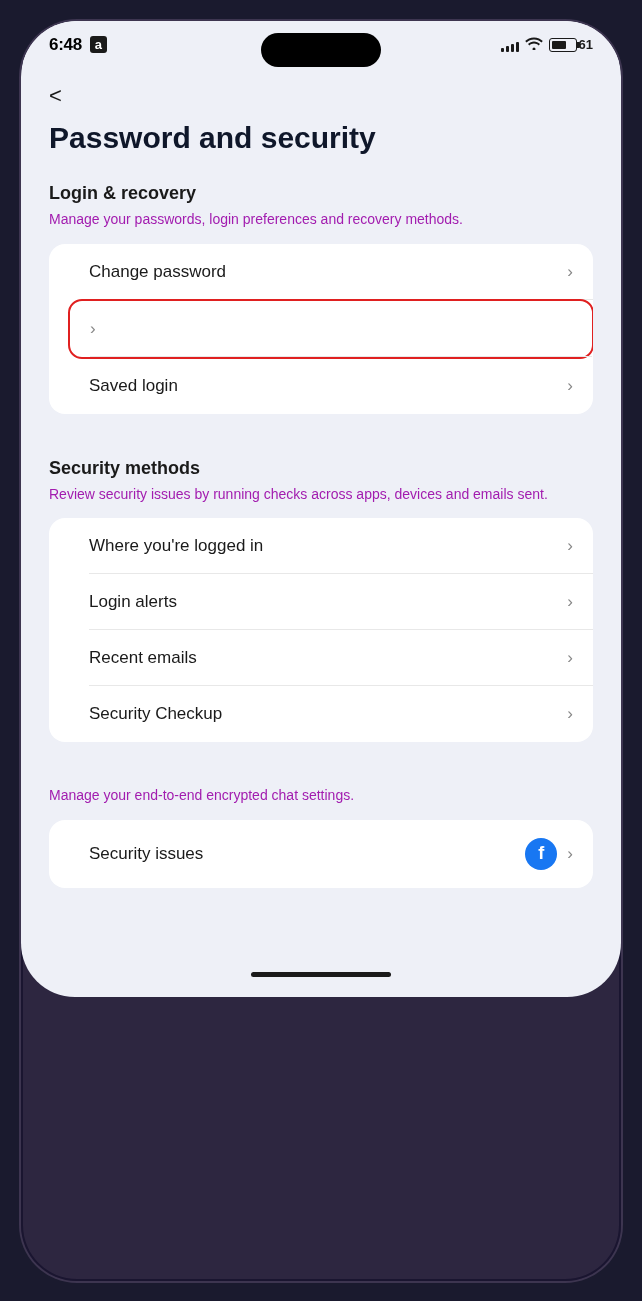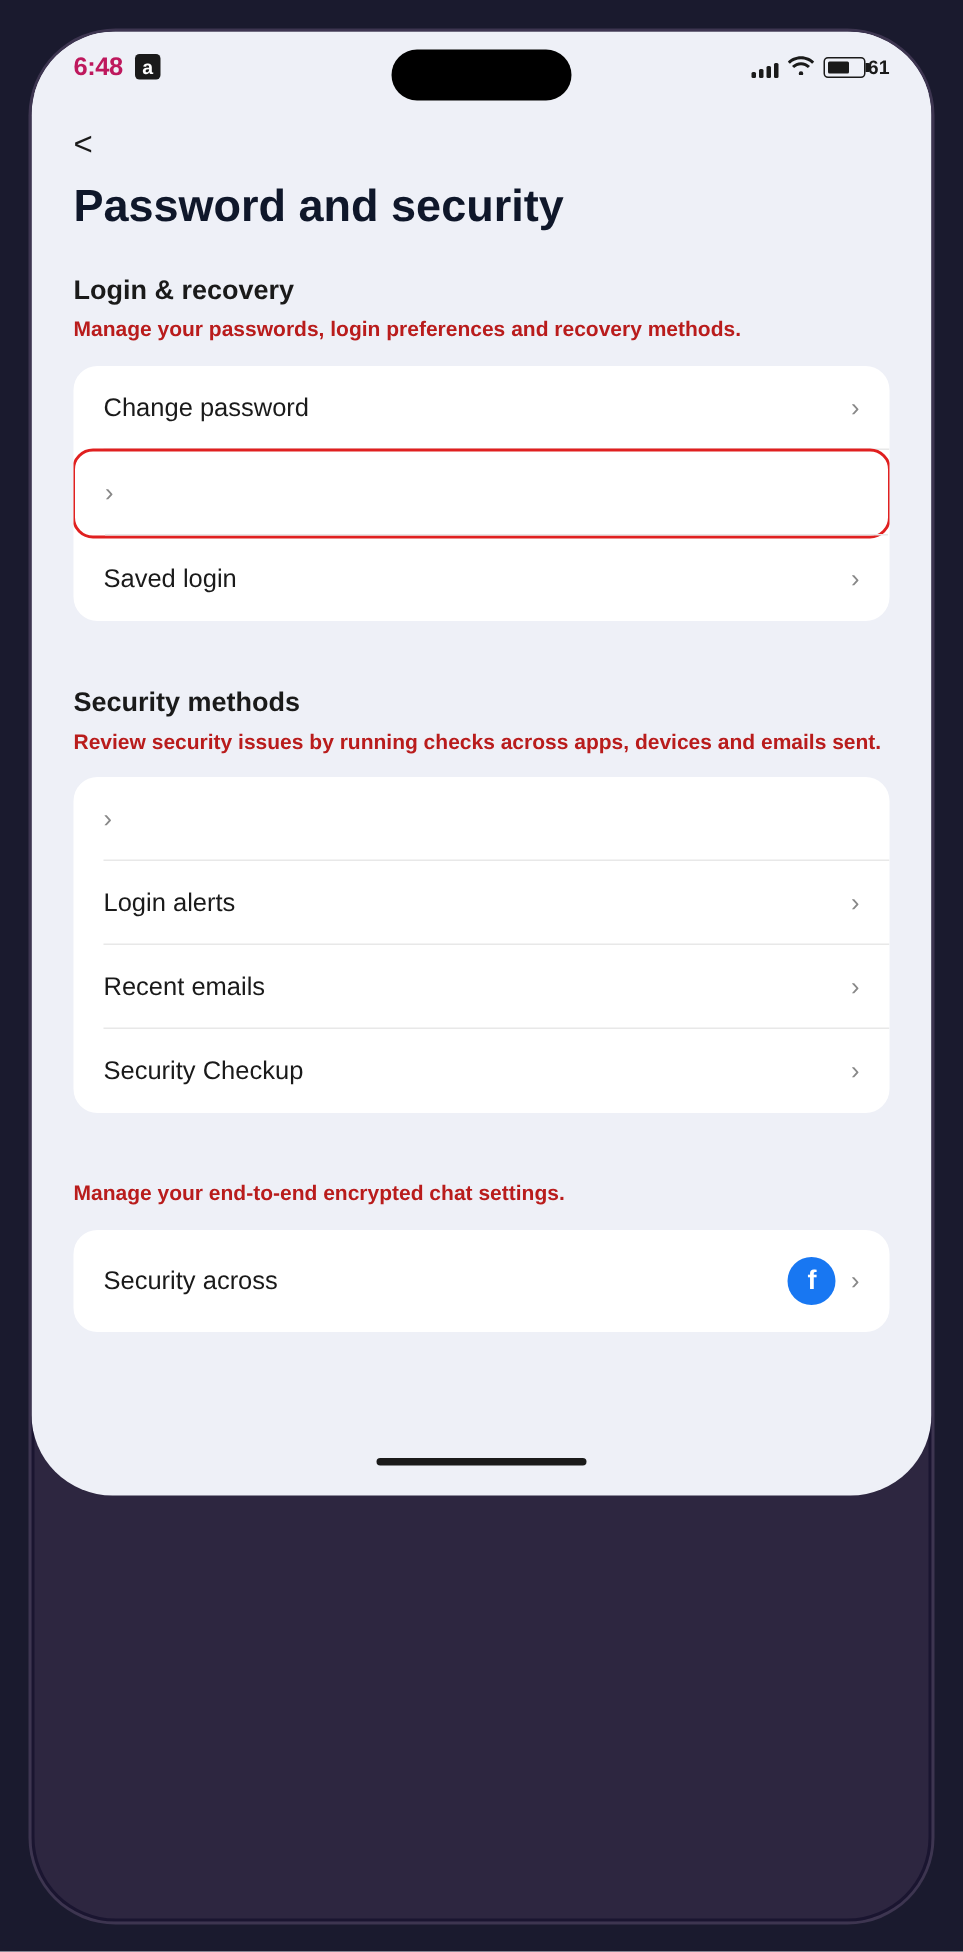--- a/index.html
+++ b/index.html
@@ -65,21 +65,21 @@
       padding: 14px 28px 8px;
       display: flex;
       justify-content: space-between;
       align-items: center;
       flex-shrink: 0;
     }
 
     .status-time {
       font-size: 17px;
       font-weight: 700;
-      color: #be185d;
+      color: #000000;
       letter-spacing: -0.3px;
     }
 
     .status-icons {
       display: flex;
       align-items: center;
       gap: 6px;
     }
 
     .signal-bars {
@@ -189,31 +189,31 @@
 
     .section-title {
       font-size: 18px;
       font-weight: 800;
       color: #1a1a1a;
       margin-bottom: 6px;
     }
 
     .section-description {
       font-size: 14px;
-      color: #b91c1c;
+      color: #a21caf;
       line-height: 1.4;
       margin-bottom: 14px;
-      font-weight: bold;
     }
 
     
     .card-group {
       background: #fff;
       border-radius: 16px;
       overflow: hidden;
+      padding-left: 20px;
     }
 
     .card-item {
       display: flex;
       align-items: center;
       justify-content: space-between;
       padding: 18px 20px;
       cursor: pointer;
       position: relative;
     }
@@ -350,20 +350,21 @@
 
         </div>
       </div>
 
       <div class="section">
         <div class="section-title">Security methods</div>
         <div class="section-description">Review security issues by running checks across apps, devices and emails sent.</div>
         <div class="card-group">
 
           <div class="card-item">
+            <span class="card-item-label">Where you're logged in</span>
             <span class="chevron-right">›</span>
           </div>
 
           <div class="card-item">
             <span class="card-item-label">Login alerts</span>
             <span class="chevron-right">›</span>
           </div>
 
           <div class="card-item">
             <span class="card-item-label">Recent emails</span>
@@ -377,21 +378,21 @@
 
         </div>
       </div>
 
       <div class="section">
         <div class="section-description">Manage your end-to-end encrypted chat settings.</div>
         <div class="card-group">
 
           <div class="card-item">
             <div class="security-alerts-row">
-              <span class="card-item-label">Security across</span>
+              <span class="card-item-label">Security issues</span>
             </div>
             <div style="display:flex; align-items:center; gap:10px;">
               <div class="fb-icon">
                 <span>f</span>
               </div>
               <span class="chevron-right">›</span>
             </div>
           </div>
 
         </div>

